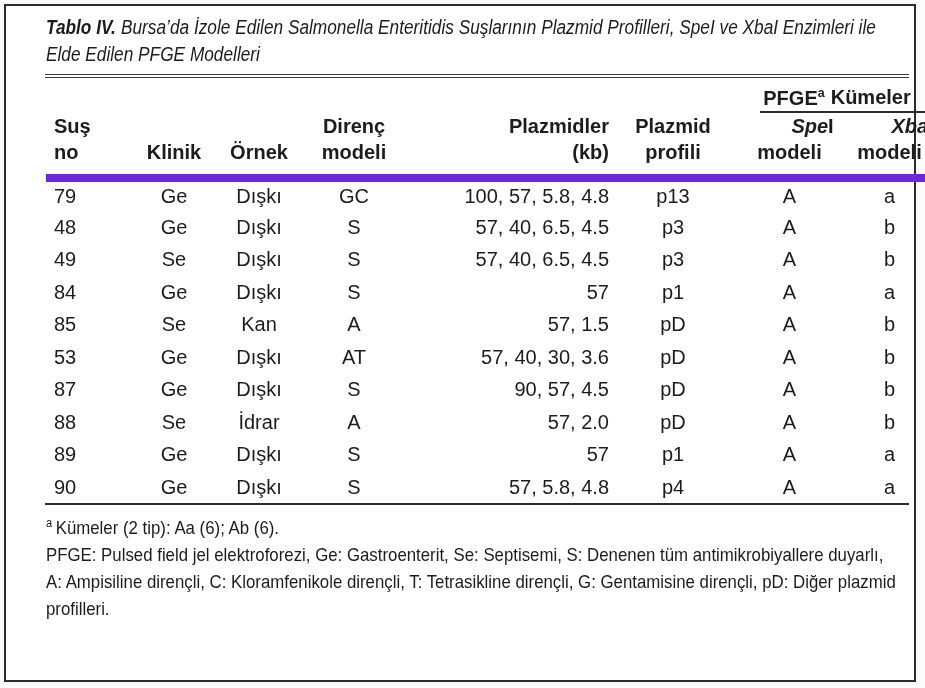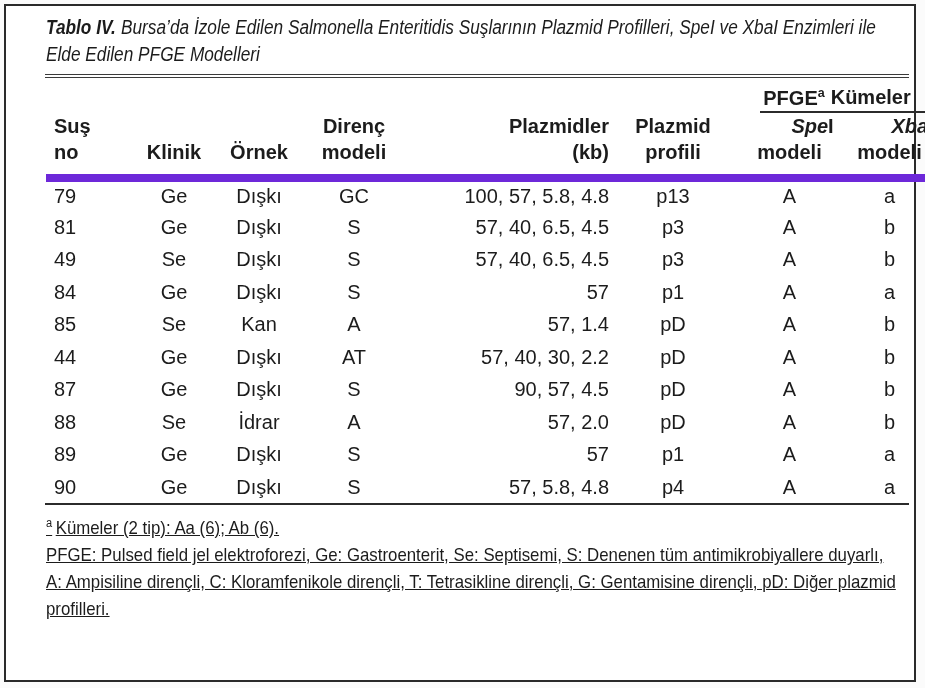--- a/index.html
+++ b/index.html
@@ -36,21 +36,21 @@
     border-bottom:8px solid #6d28d9;
   }
   tbody td { height:32.5px; font-size:20px; vertical-align:middle; padding-top:1px; }
   .c0 { text-align:left; padding-left:8px; }
   .c1,.c2,.c3,.c5,.c6,.c7 { text-align:center; }
   .c4 { text-align:right; padding-left:37px; }
   i { font-style:italic;margin-left:46px; }
   
   .footnotes {
     margin:0 5px 4px 7px; border-top:2.2px solid #2b2b2b;
-    padding:5px 0 0 1px; font-size:19px;text-decoration:underline;
+    padding:5px 0 0 1px; font-size:19px;
   }
   .fn-line {
     line-height:27px; white-space:nowrap;
     transform:scaleX(0.885); transform-origin:0 50%;
   }
   .fn-line sup { font-size:12.5px; margin-right:4px; }
 </style>
 </head>
 <body>
 
@@ -120,21 +120,21 @@
           <td class="c0">79</td>
           <td class="c1">Ge</td>
           <td class="c2">Dışkı</td>
           <td class="c3">GC</td>
           <td class="c4">100, 57, 5.8, 4.8</td>
           <td class="c5">p13</td>
           <td class="c6">A</td>
           <td class="c7">a</td>
         </tr>
         <tr>
-          <td class="c0">81</td>
+          <td class="c0">48</td>
           <td class="c1">Ge</td>
           <td class="c2">Dışkı</td>
           <td class="c3">S</td>
           <td class="c4">57, 40, 6.5, 4.5</td>
           <td class="c5">p3</td>
           <td class="c6">A</td>
           <td class="c7">b</td>
         </tr>
         <tr>
           <td class="c0">49</td>
@@ -154,31 +154,31 @@
           <td class="c4">57</td>
           <td class="c5">p1</td>
           <td class="c6">A</td>
           <td class="c7">a</td>
         </tr>
         <tr>
           <td class="c0">85</td>
           <td class="c1">Se</td>
           <td class="c2">Kan</td>
           <td class="c3">A</td>
-          <td class="c4">57, 1.4</td>
-          <td class="c5">pD</td>
-          <td class="c6">A</td>
-          <td class="c7">b</td>
-        </tr>
-        <tr>
-          <td class="c0">44</td>
+          <td class="c4">57, 1.5</td>
+          <td class="c5">pD</td>
+          <td class="c6">A</td>
+          <td class="c7">b</td>
+        </tr>
+        <tr>
+          <td class="c0">53</td>
           <td class="c1">Ge</td>
           <td class="c2">Dışkı</td>
           <td class="c3">AT</td>
-          <td class="c4">57, 40, 30, 2.2</td>
+          <td class="c4">57, 40, 30, 3.6</td>
           <td class="c5">pD</td>
           <td class="c6">A</td>
           <td class="c7">b</td>
         </tr>
         <tr>
           <td class="c0">87</td>
           <td class="c1">Ge</td>
           <td class="c2">Dışkı</td>
           <td class="c3">S</td>
           <td class="c4">90, 57, 4.5</td>

